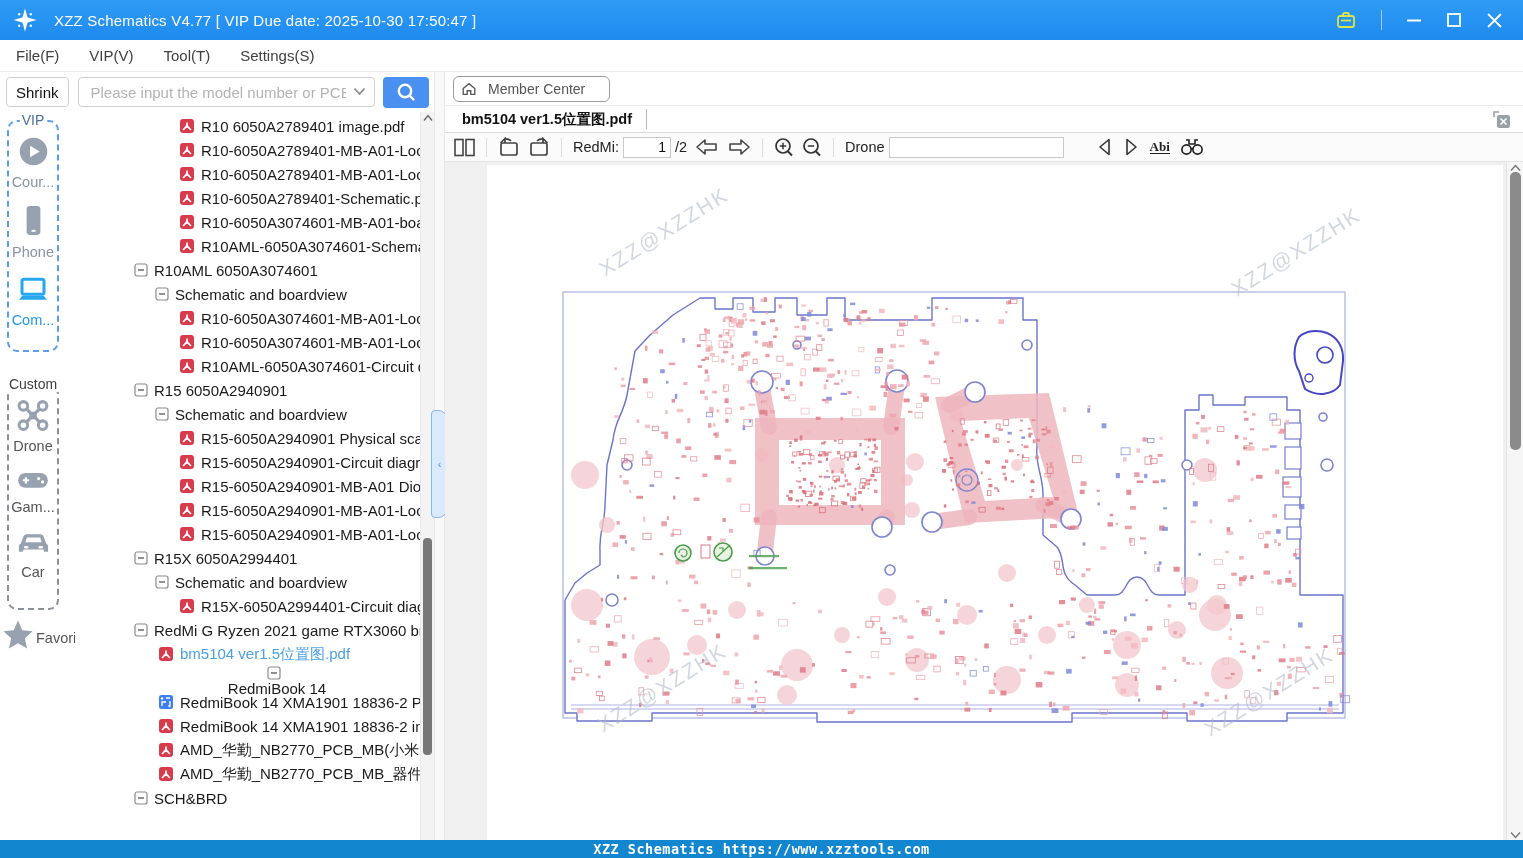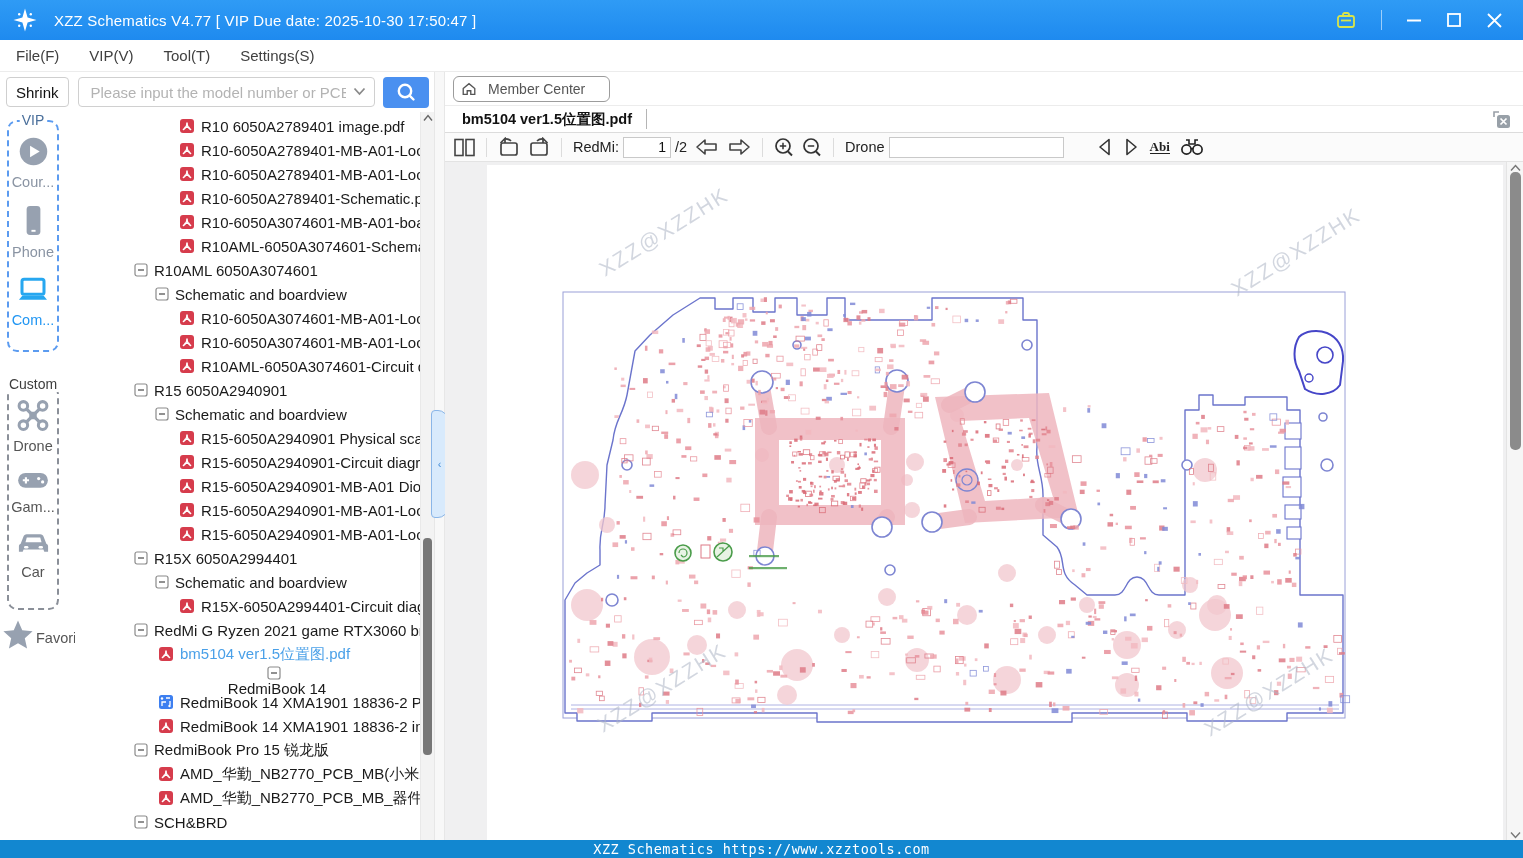--- a/index.html
+++ b/index.html
@@ -85,21 +85,21 @@
   
   #viewer{position:absolute;left:445px;right:0;top:162px;bottom:18px;background:#f0f0f1;overflow:hidden;}
   #page{position:absolute;left:42px;top:3px;width:1016px;height:675px;background:#fff;}
   #vscroll{position:absolute;right:0;top:0;bottom:0;width:17px;background:#f6f6f6;
     border-left:1px solid #e4e4e4;box-sizing:border-box;}
   #vscroll .thumb{position:absolute;left:3px;top:10px;width:11px;height:278px;background:#8b8b8b;border-radius:5px;}
   #vscroll .up{position:absolute;left:3px;top:2px;}
   #vscroll .down{position:absolute;left:3px;bottom:1px;}
   
   #statusbar{position:absolute;left:0;bottom:0;width:1523px;height:18px;background:#1287d0;
-    color:#fff;font-family:"DejaVu Sans Mono",monospace;font-size:13.5px;font-weight:normal;
+    color:#fff;font-family:"DejaVu Sans Mono",monospace;font-size:13.5px;font-weight:bold;
     line-height:18px;text-align:center;letter-spacing:.5px;}
 </style>
 </head>
 <body>
 
 <div id="titlebar">
   <svg class="appicon" viewBox="0 0 26 26">
     <path d="M13 1.5 L15.6 10.4 L24.5 13 L15.6 15.6 L13 24.5 L10.4 15.6 L1.5 13 L10.4 10.4 Z" fill="#fff"></path>
     <circle cx="7.2" cy="7.2" r="1.2" fill="#fff"></circle>
       <circle cx="18.8" cy="7.2" r="1.2" fill="#fff"></circle>
@@ -464,29 +464,20 @@
     </div>
     <div class="trow" style="padding-left: 83px;">
       <span class="ticon">
         <svg width="16" height="16" viewBox="0 0 16 16">
           <rect x="1" y="1" width="14" height="14" rx="3" fill="#d63c4c"></rect>
           <path d="M4.4 11.5 Q8 9.6 8 4.6 Q8 9.6 11.6 11.5" fill="none" stroke="#fff" stroke-width="1.5" stroke-linecap="round"></path>
           <path d="M5.4 9.4 H10.6" stroke="#fff" stroke-width="1.2"></path>
         </svg>
       </span>
       <span class="tlabel">RedmiBook 14 XMA1901 18836-2 im</span>
-    </div>
-    <div class="trow" style="padding-left: 59px;">
-      <span class="ticon">
-        <svg width="14" height="14" viewBox="0 0 14 14">
-          <rect x="1" y="1" width="12" height="12" rx="2" fill="#fff" stroke="#8a8a8a" stroke-width="1.2"></rect>
-          <line x1="4" y1="7" x2="10" y2="7" stroke="#555" stroke-width="1.3"></line>
-        </svg>
-      </span>
-      <span class="tlabel">RedmiBook Pro 15 锐龙版</span>
     </div>
     <div class="trow" style="padding-left: 83px;">
       <span class="ticon">
         <svg width="16" height="16" viewBox="0 0 16 16">
           <rect x="1" y="1" width="14" height="14" rx="3" fill="#d63c4c"></rect>
           <path d="M4.4 11.5 Q8 9.6 8 4.6 Q8 9.6 11.6 11.5" fill="none" stroke="#fff" stroke-width="1.5" stroke-linecap="round"></path>
           <path d="M5.4 9.4 H10.6" stroke="#fff" stroke-width="1.2"></path>
         </svg>
       </span>
       <span class="tlabel">AMD_华勤_NB2770_PCB_MB(小米XM</span>

